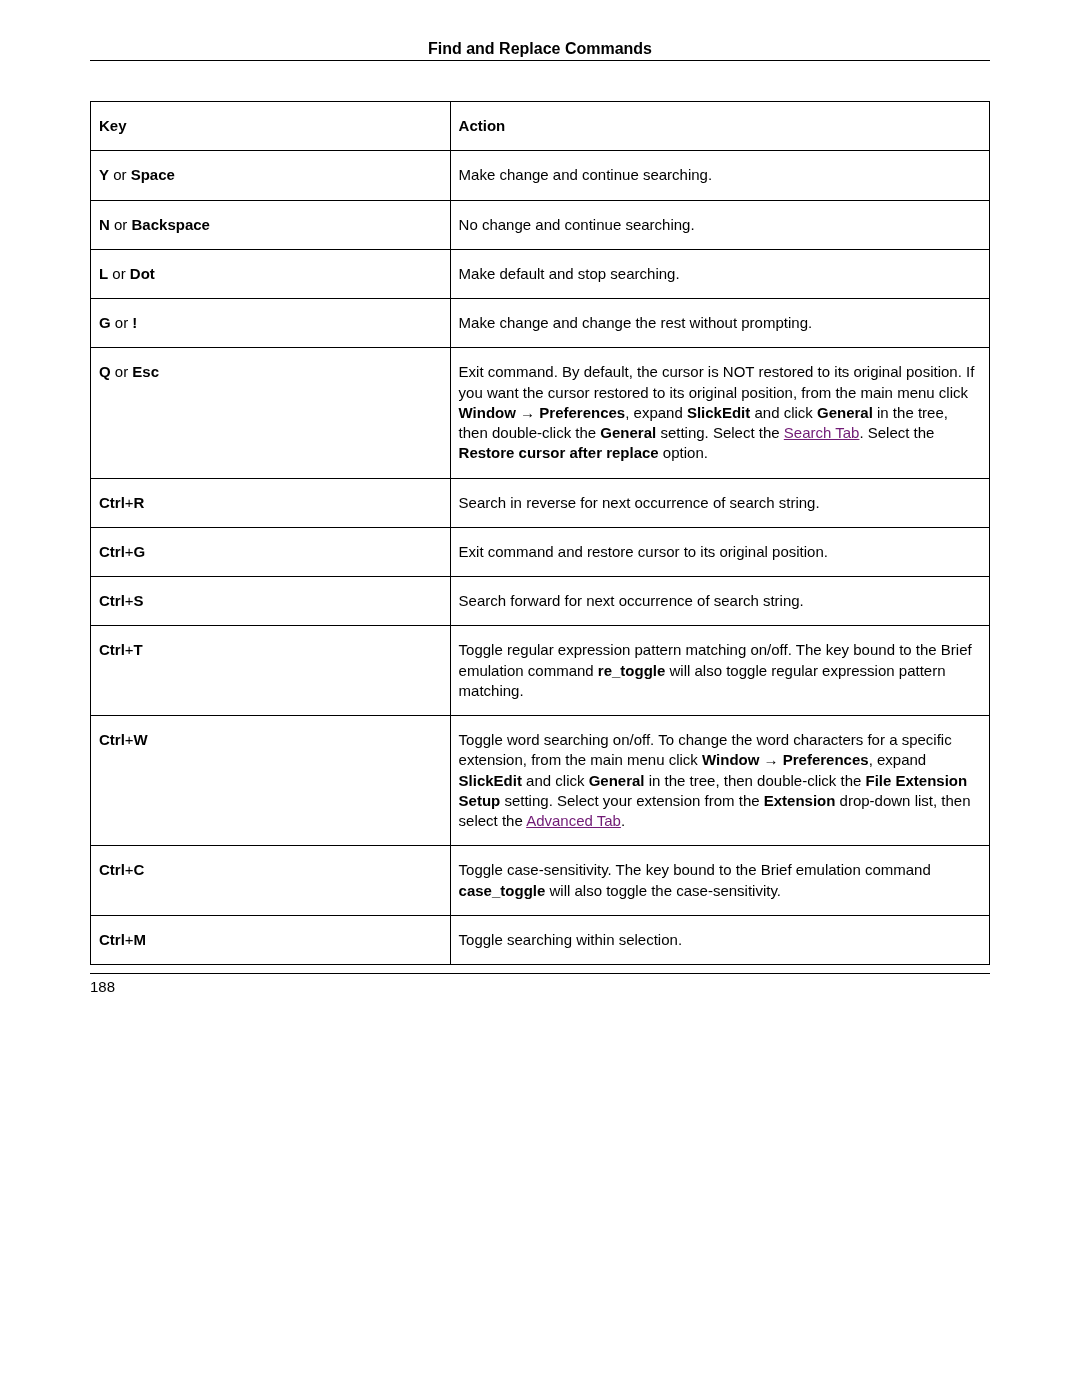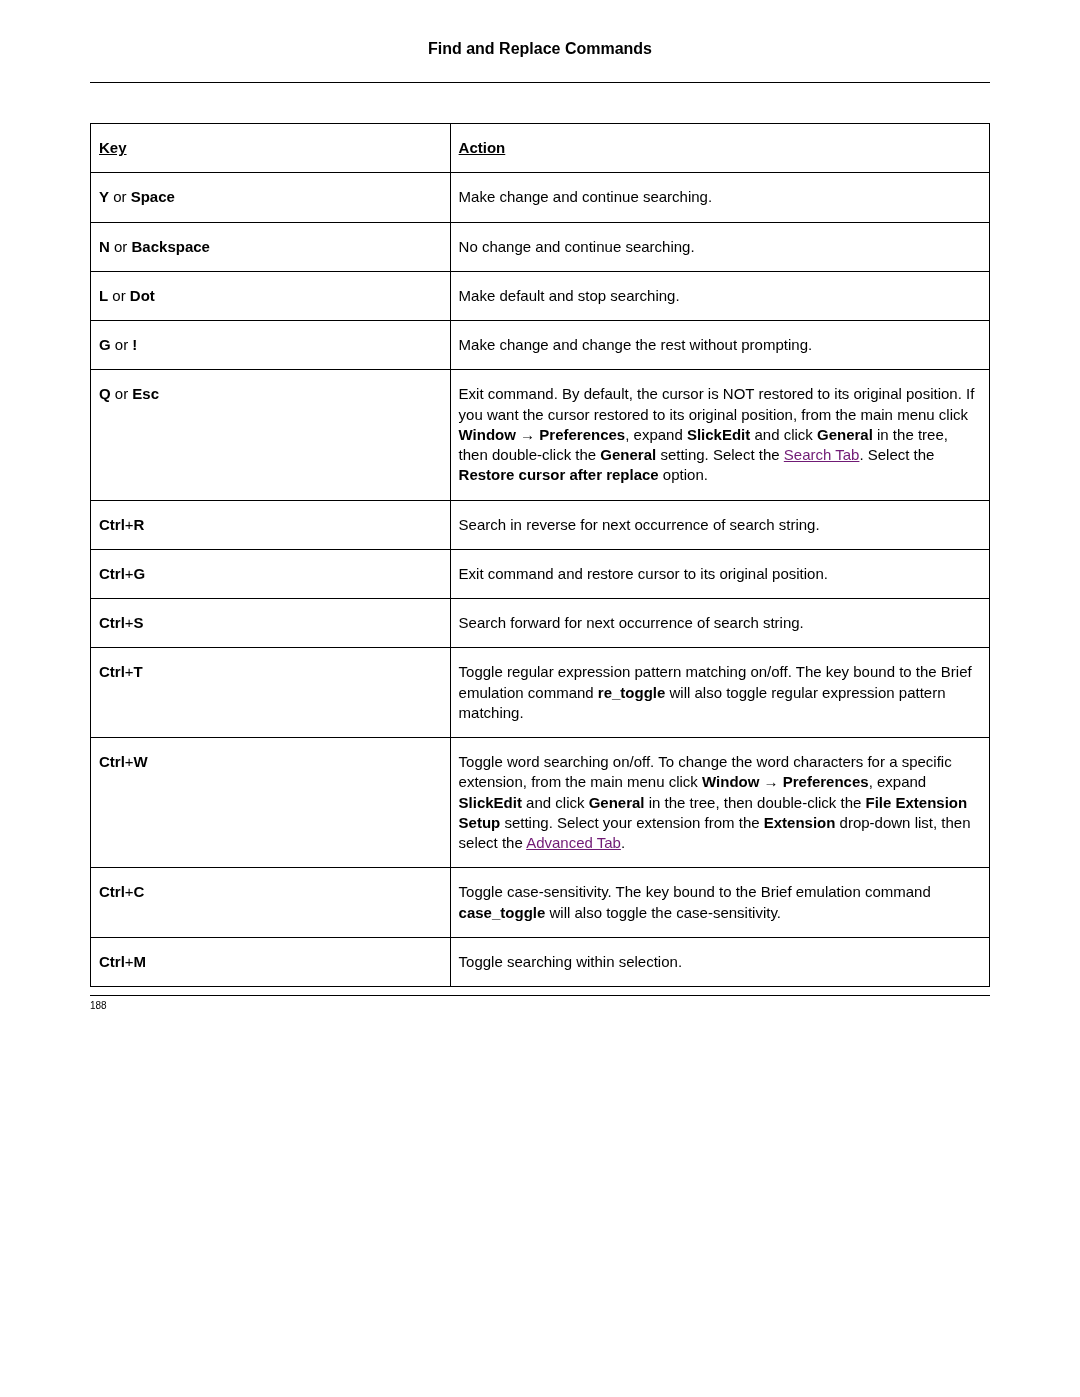--- a/index.html
+++ b/index.html
@@ -7,59 +7,58 @@
     font-size: 15px;
     color: #000;
     margin: 0;
     padding: 40px 90px 40px 90px;
     background: #fff;
   }
   .header {
     text-align: center;
     font-weight: bold;
     font-size: 16px;
-    padding-bottom: 24px;
+    padding-bottom: 2px;
     border-bottom: 1.5px solid #000;
     margin-bottom: 40px;
   }
   table {
     border-collapse: collapse;
     width: 100%;
     margin-bottom: 8px;
   }
   th, td {
     border: 1px solid #000;
     padding: 14px 8px 14px 8px;
     text-align: left;
     vertical-align: top;
     font-size: 15px;
     line-height: 1.35;
   }
   th {
     font-weight: bold;
-    text-decoration: underline;
   }
   .key-col {
     width: 40%;
     font-weight: bold;
   }
   .sep {
     font-weight: normal;
   }
   .bold {
     font-weight: bold;
   }
   .link {
     color: #701a75;
     text-decoration: underline;
   }
   .footer-line {
     border-top: 1.5px solid #000;
     padding-top: 4px;
-    font-size: 10px;
+    font-size: 15px;
   }
 </style>
 </head>
 <body>
 
 <div class="header">Find and Replace Commands</div>
 
 <table>
   <thead>
     <tr>

